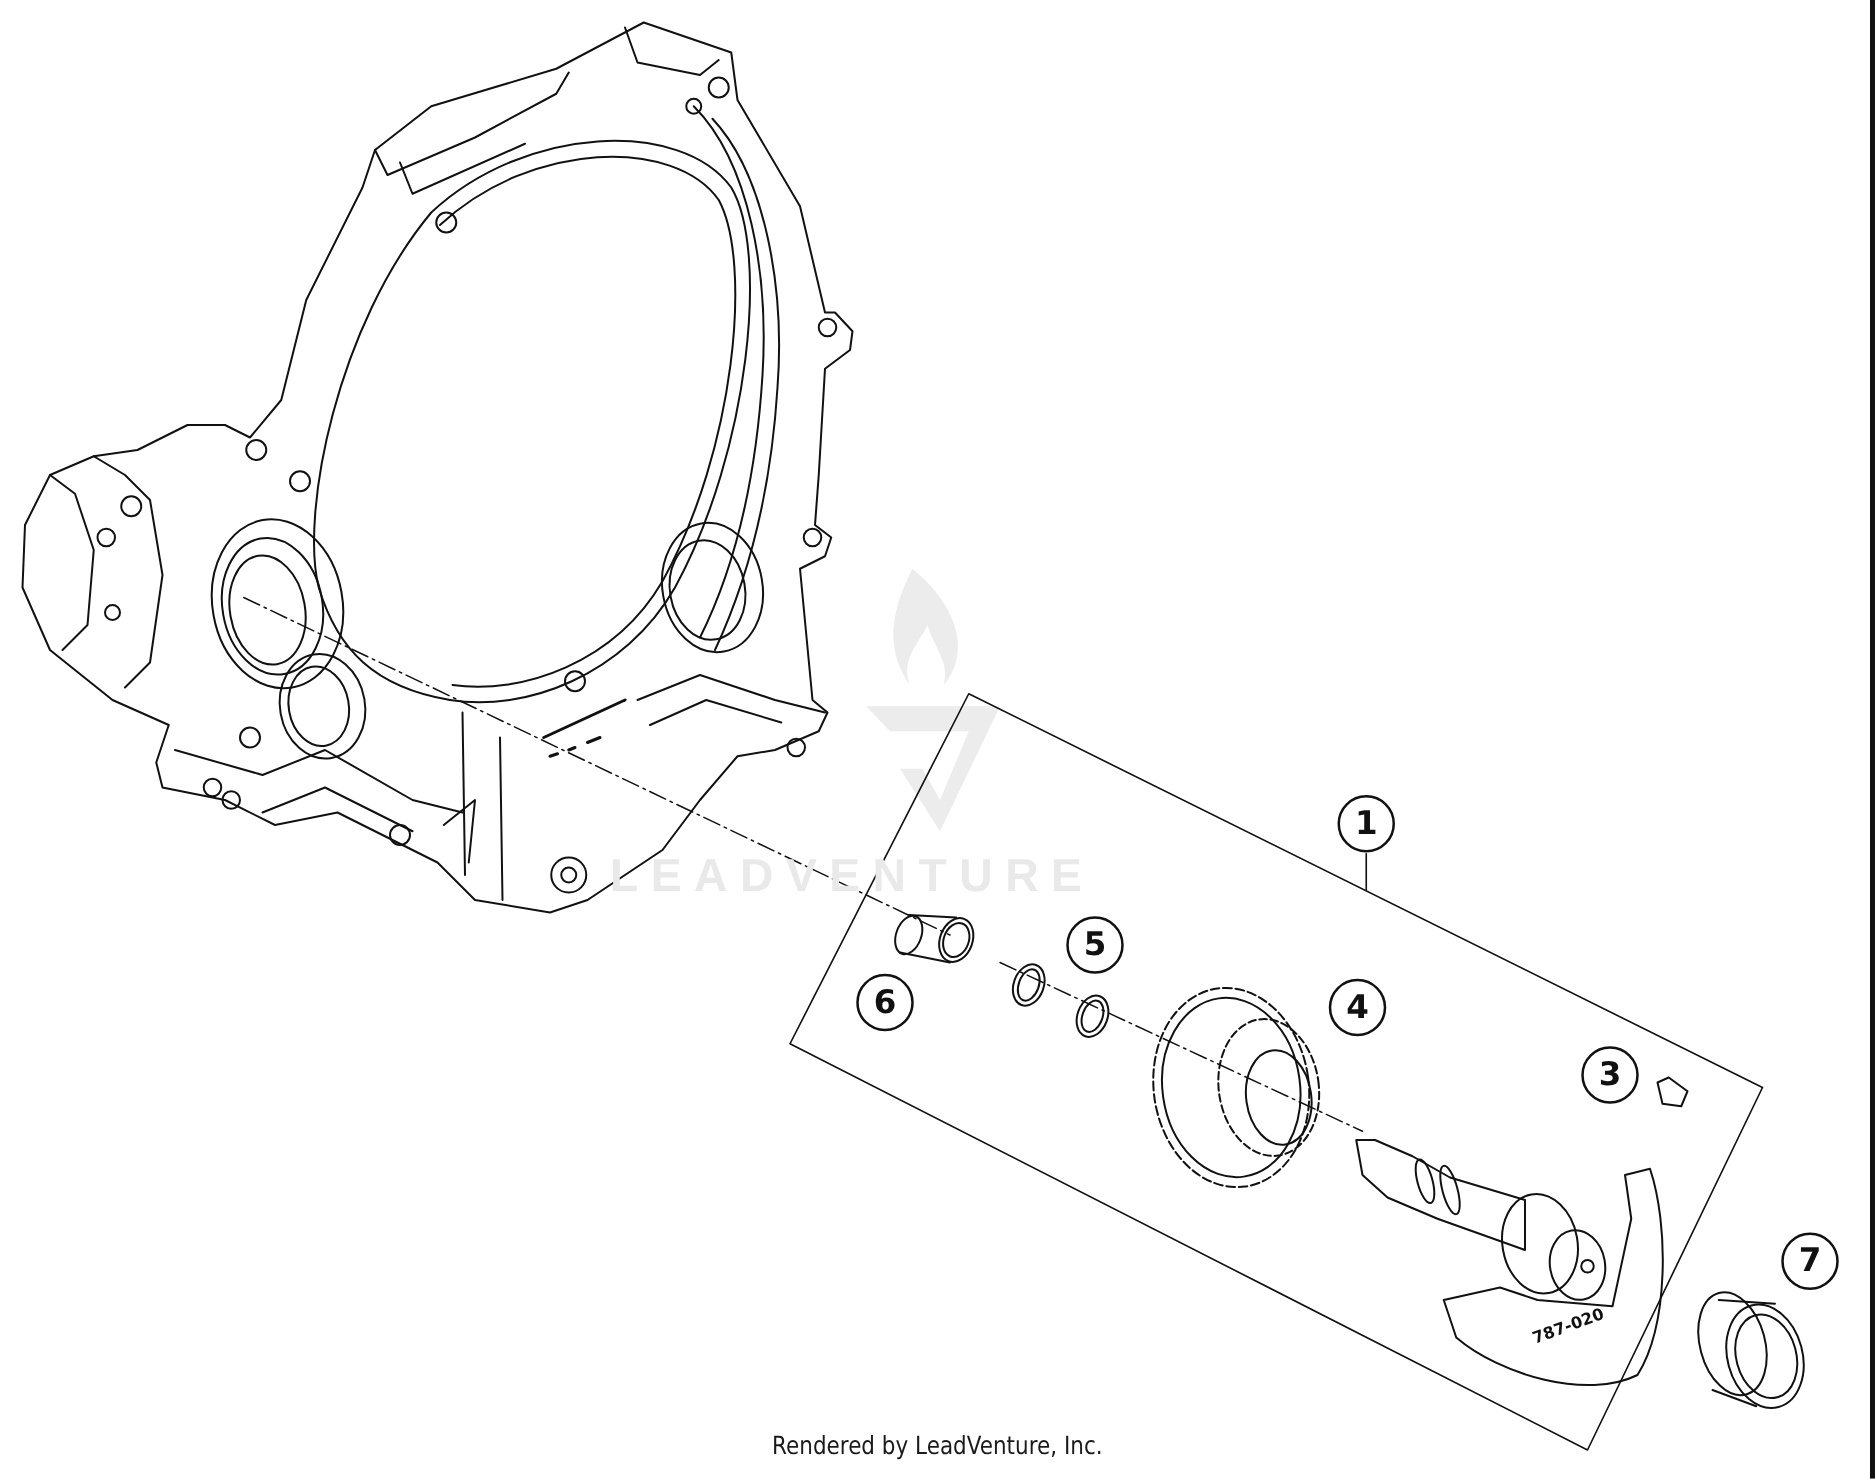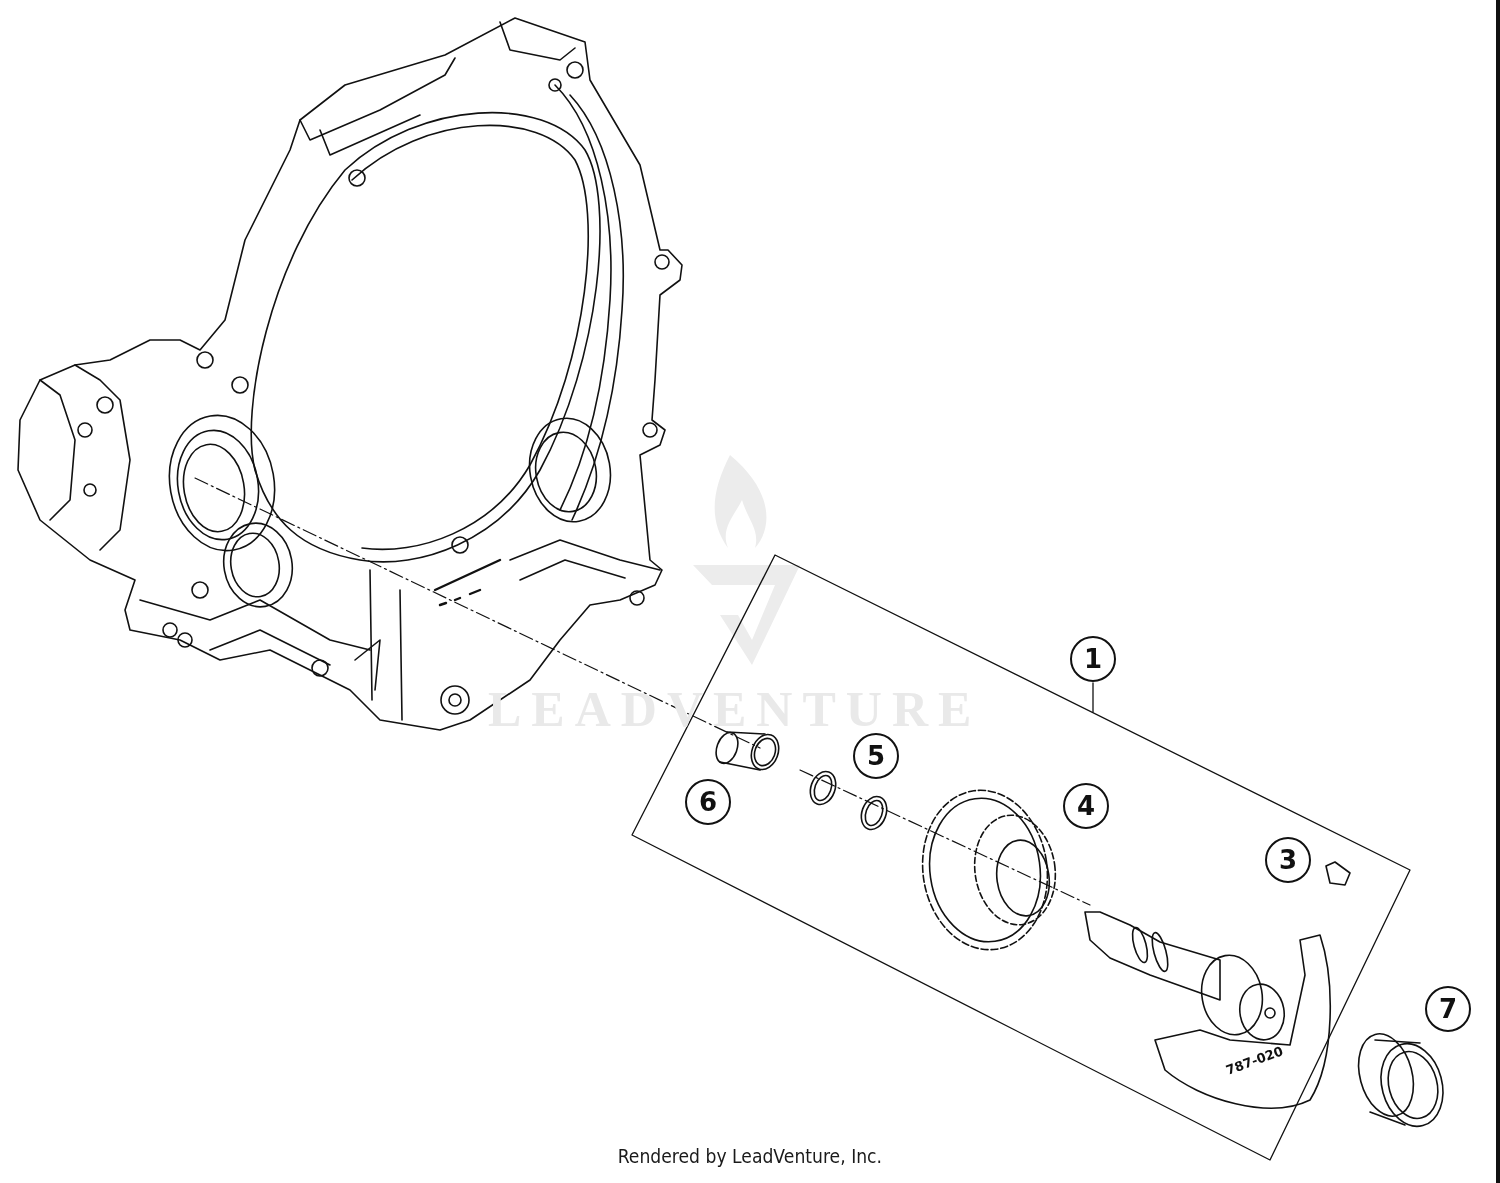--- a/index.html
+++ b/index.html
@@ -1,21 +1,21 @@
 <!DOCTYPE html>
 <html><head>
 <meta charset="utf-8">
 <style>
   html, body { margin: 0; padding: 0; background: #ffffff; }
   body { width: 1500px; height: 1183px; position: relative; overflow: hidden; font-family: "DejaVu Sans", sans-serif; }
   #canvas { position: absolute; left: 0; top: 0; width: 1500px; height: 1183px; }
   .right-border { position: absolute; top: 0; right: 0; width: 4px; height: 1183px; background: #111111; }
   .watermark-word {
     position: absolute; left: 488px; top: 680px; width: 530px;
-    font-family: Liberation Serif, serif; font-size: 50px; font-weight: bold;
+    font-family: Liberation Sans, sans-serif; font-size: 37px; font-weight: bold;
     letter-spacing: 10px; color: #e9e9e9; white-space: nowrap;
   }
   .footer-credit {
     position: absolute; left: 0; width: 1500px; top: 1144px; text-align: center;
     font-family: "DejaVu Sans", sans-serif; font-size: 20px; color: #1a1a1a;
     transform: scaleX(0.86); transform-origin: 749px 0;
   }
   .callout {
     position: absolute; width: 46px; height: 46px; border: 2px solid #111; border-radius: 50%;
     box-sizing: border-box; background: #fff; display: flex; align-items: center; justify-content: center;

